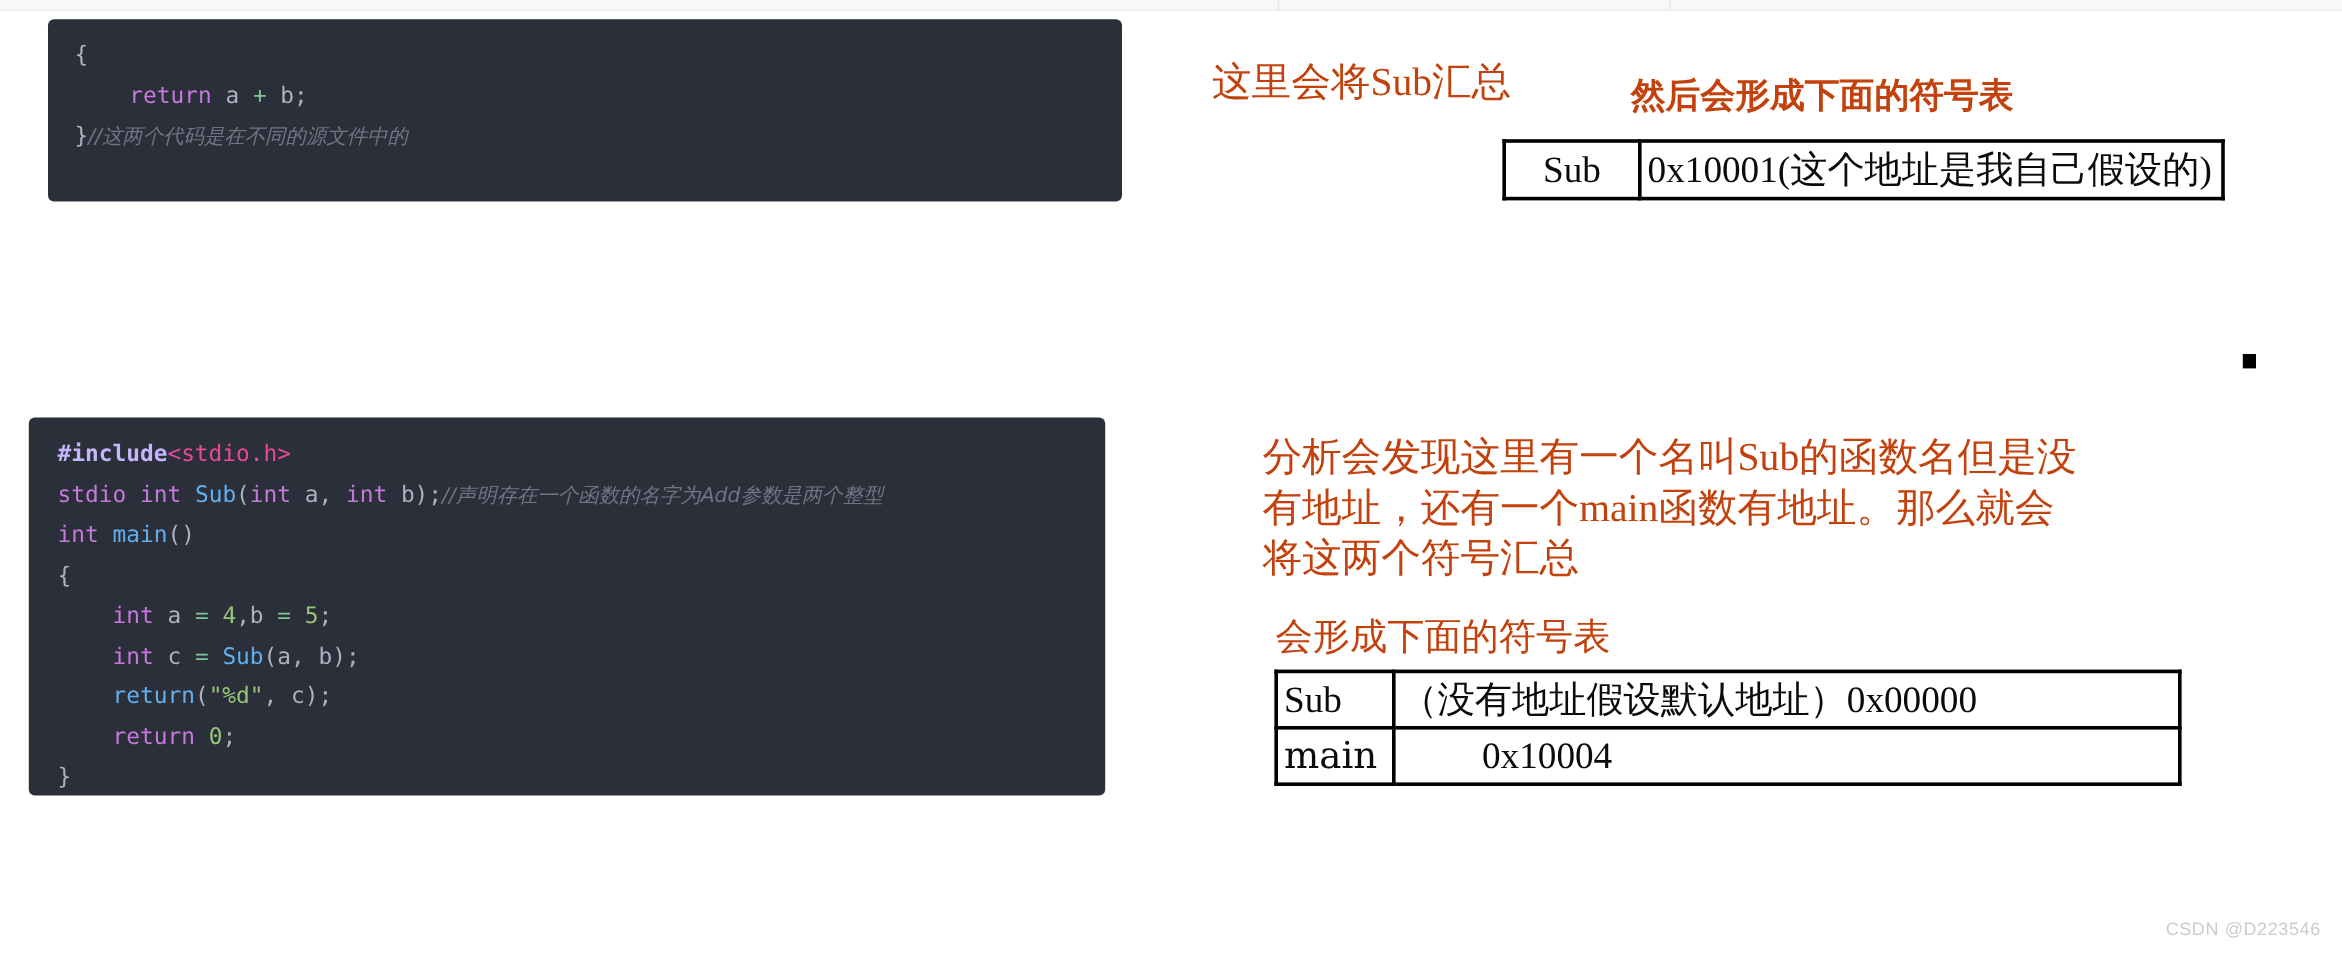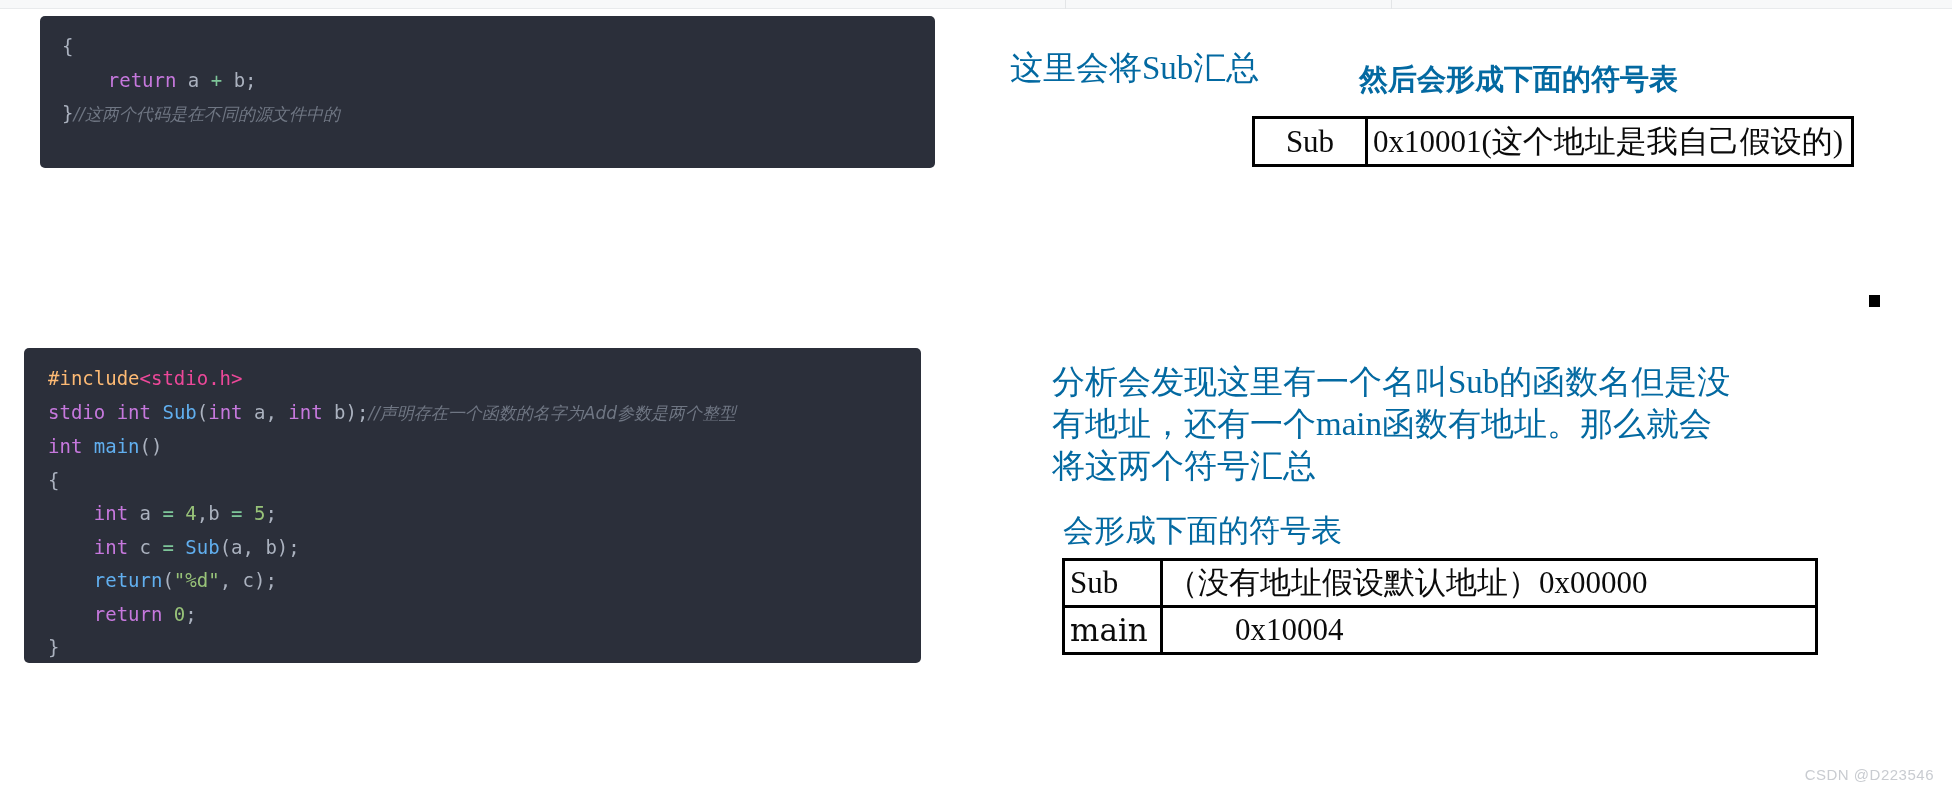--- a/index.html
+++ b/index.html
@@ -64,29 +64,29 @@
   }
   .code-line { white-space: pre; }
 
   
   .t-kw       { color: #c678dd; }   
   .t-fn       { color: #61afef; }   
   .t-punct    { color: #abb2bf; }
   .t-op       { color: #7ec699; }
   .t-num      { color: #98c379; }
   .t-str      { color: #98c379; }
-  .t-pre      { color: #fdba74; }
+  .t-pre      { color: #c4b5fd; font-weight: bold; }
   .t-inc      { color: #ec4899; }
   .t-var      { color: #abb2bf; }
   .t-comment  { color: #6f7683; font-style: italic; font-family: "DejaVu Sans", "Liberation Sans", sans-serif; font-size: 17px;}
 
   
   .note {
     position: absolute;
-    color: #0369a1;
+    color: #c2410c;
     font-family: "Liberation Serif", "DejaVu Serif", serif;
     white-space: nowrap;
   }
   #note-sub-summary {
     left: 1010px;
     top: 46px;
     font-size: 33px;
   }
   #note-then-form {
     left: 1359px;

